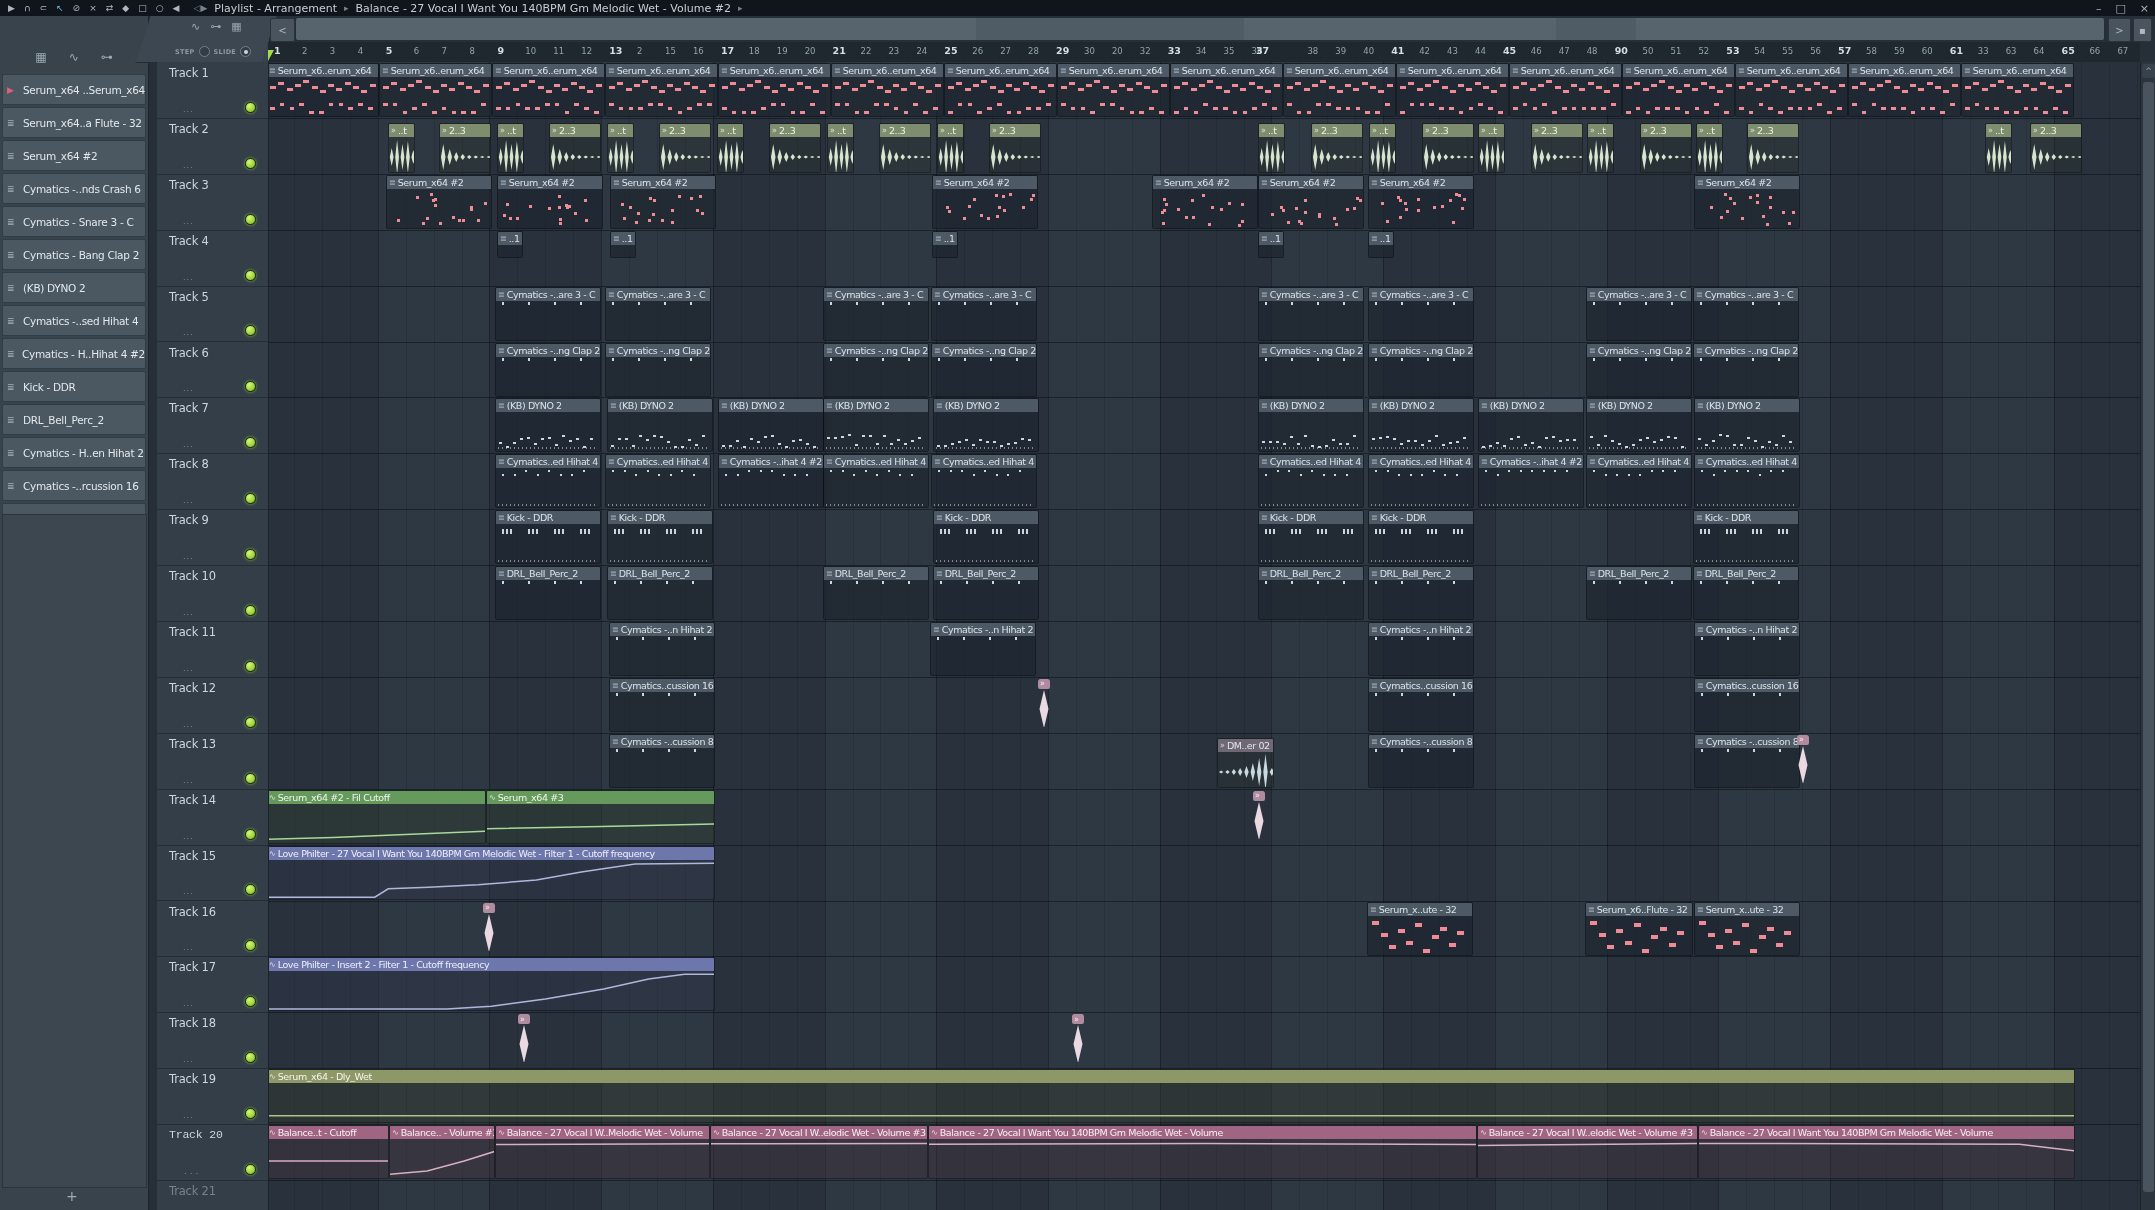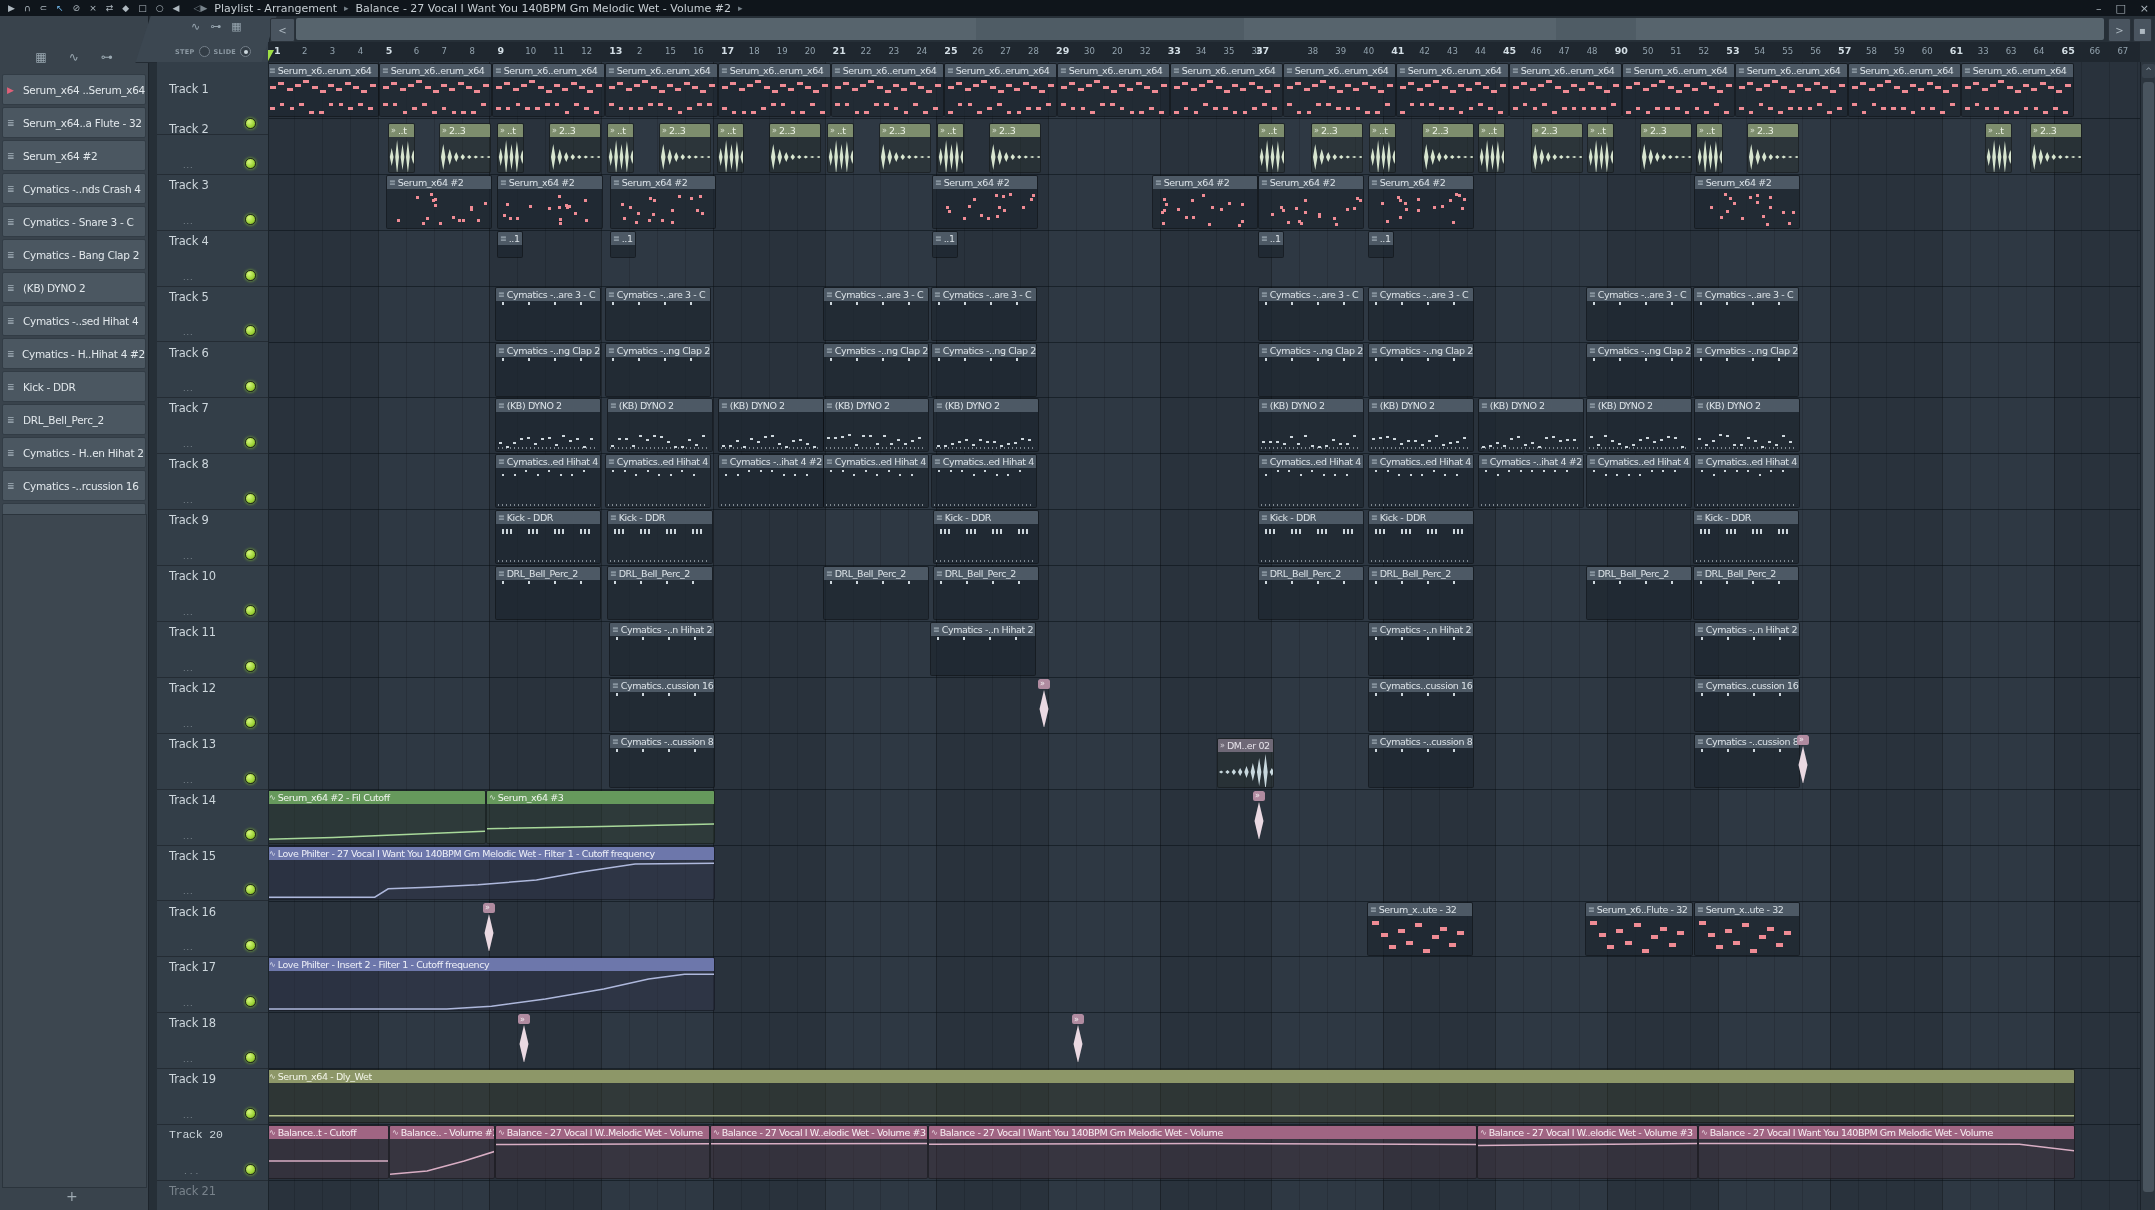--- a/index.html
+++ b/index.html
@@ -148,21 +148,21 @@
         <div class="pick-item">
           <span class="pi-icon">≣</span>
                  <span class="pi-label">Serum_x64..a Flute - 32</span>
         </div>
         <div class="pick-item">
           <span class="pi-icon">≣</span>
                  <span class="pi-label">Serum_x64 #2</span>
         </div>
         <div class="pick-item">
           <span class="pi-icon">≣</span>
-                 <span class="pi-label">Cymatics -..nds Crash 4</span>
+                 <span class="pi-label">Cymatics -..nds Crash 6</span>
         </div>
         <div class="pick-item">
           <span class="pi-icon">≣</span>
                  <span class="pi-label">Cymatics - Snare 3 - C</span>
         </div>
         <div class="pick-item">
           <span class="pi-icon">≣</span>
                  <span class="pi-label">Cymatics - Bang Clap 2</span>
         </div>
         <div class="pick-item">
@@ -2572,21 +2572,21 @@
           <span class="ci">∿</span>
                       <span class="ct">Balance - 27 Vocal I Want You 140BPM Gm Melodic Wet - Volume</span>
         </div>
         <svg width="377" height="40" style="position: absolute; left: 0px; top: 13px;">
           <polyline points="0,4.4 320.45,5.2 377,12" fill="none" stroke="#d9aec4" stroke-width="1.5"></polyline>
         </svg>
       </div>
     </div>
 
   <div id="thead" class="abs">
-      <div class="trow" style="top: 16px; height: 55.9px;">
+      <div class="trow" style="top: 0px; height: 55.9px;">
         <span class="tname">Track 1</span>
         <span class="tdots">...</span>
                <span class="led"></span>
       </div>
       <div class="trow" style="top: 55.9px; height: 55.9px;">
         <span class="tname">Track 2</span>
         <span class="tdots">...</span>
                <span class="led"></span>
       </div>
       <div class="trow" style="top: 111.8px; height: 55.9px;">

